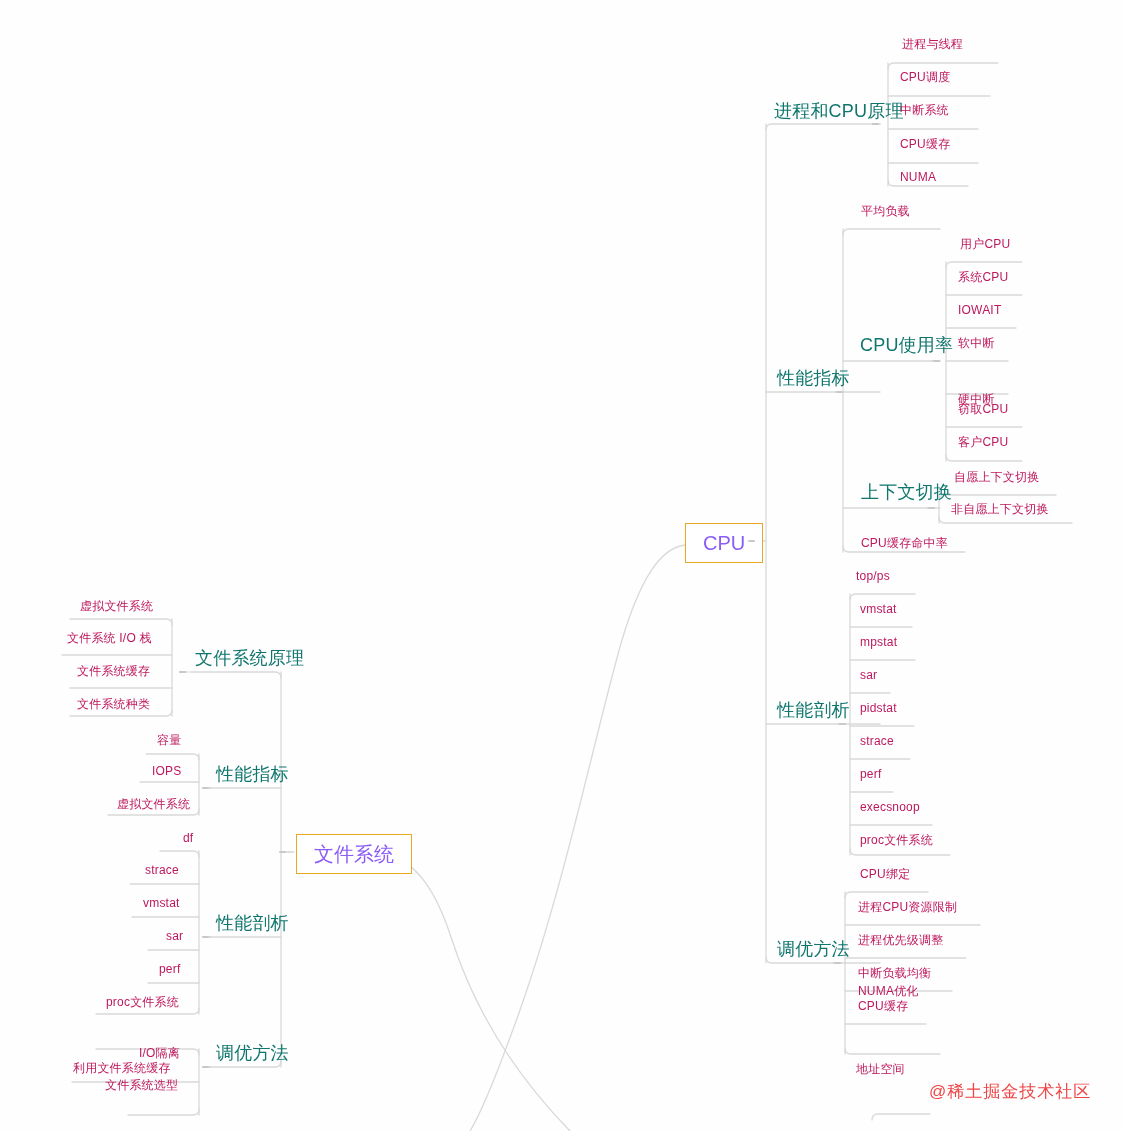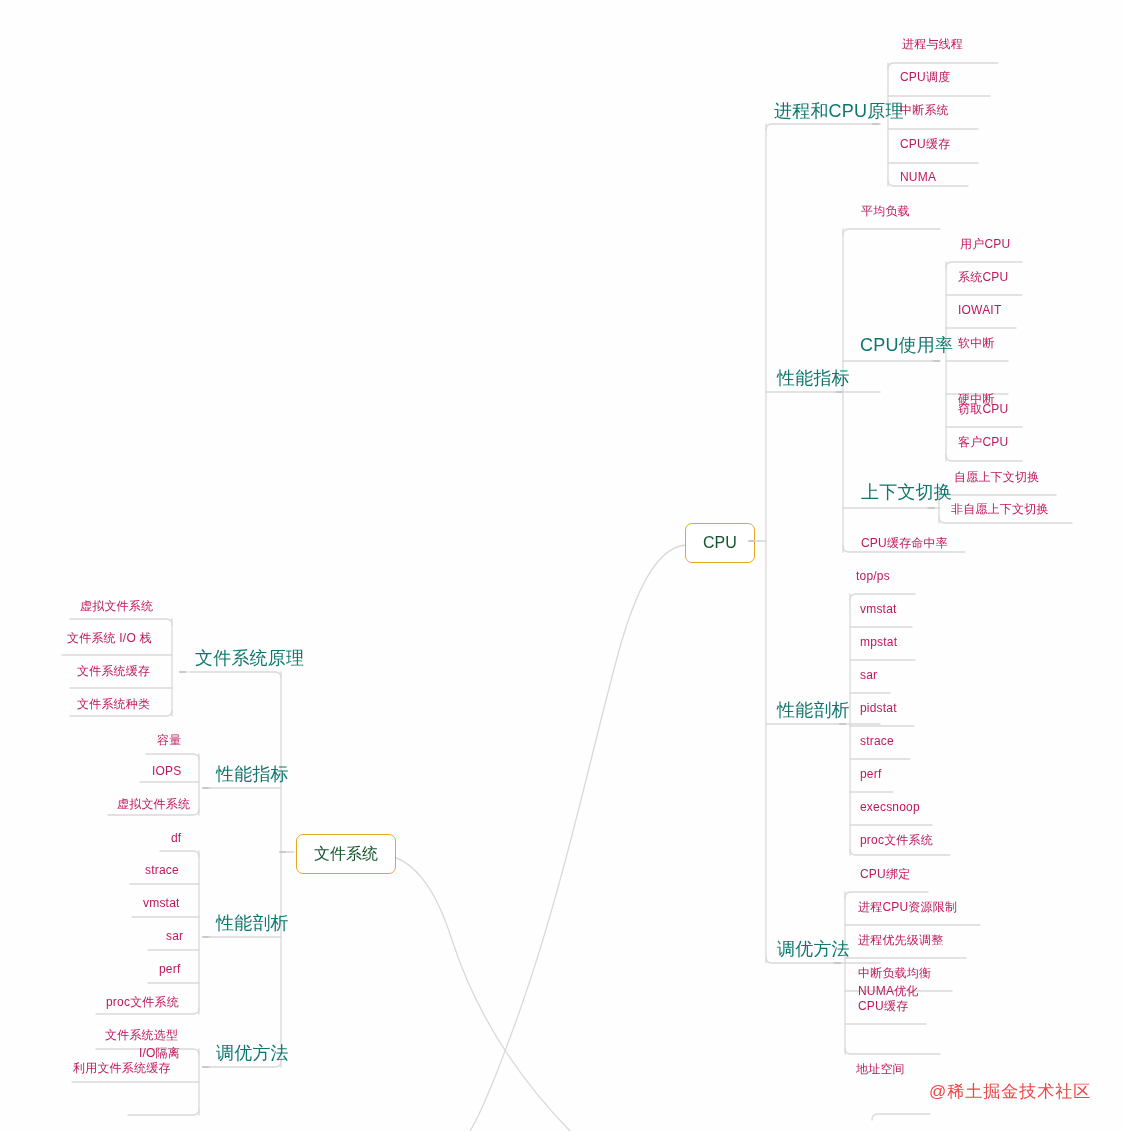--- a/index.html
+++ b/index.html
@@ -32,26 +32,26 @@
     letter-spacing: 0.2px;
     padding: 3px 9px 4px 9px;
   }
   .node.topic {
     font-size: 18px;
     color: #0f766e;
   }
   
   .root {
     position: absolute;
-    color: #14532d;
-    font-size: 16px;
+    color: #8b5cf6;
+    font-size: 20px;
     line-height: 20px;
     white-space: nowrap;
     border: 1.6px solid #e8a723;
-    border-radius: 7px;
+    border-radius: 0;
     background: #ffffff;
     padding: 9px 17px;
     text-align: center;
   }
   
   .handle {
     position: absolute;
     width: 7px; height: 2px;
     background: #c9c9c9;
     border-radius: 1px;
@@ -360,21 +360,21 @@
   </div>
   <div class="node" style="left:108px; top:791px;">
     <span>虚拟文件系统</span>
   </div>
 
   <div class="node topic" style="left:207px; top:910px;">
     <span>性能剖析</span>
   </div>
   <div class="handle" style="left:202px; top:936px;"></div>
 
-  <div class="node" style="left:162px; top:825px;text-align:right;">
+  <div class="node" style="left:174px; top:825px;text-align:right;">
     <span>df</span>
   </div>
   <div class="node" style="left:136px; top:857px;">
     <span>strace</span>
   </div>
   <div class="node" style="left:134px; top:890px;">
     <span>vmstat</span>
   </div>
   <div class="node" style="left:157px; top:923px;">
     <span>sar</span>
@@ -384,21 +384,21 @@
   </div>
   <div class="node" style="left:97px; top:989px;">
     <span>proc文件系统</span>
   </div>
 
   <div class="node topic" style="left:207px; top:1040px;">
     <span>调优方法</span>
   </div>
   <div class="handle" style="left:202px; top:1066px;"></div>
 
-  <div class="node" style="left:96px; top:1022px;">
+  <div class="node" style="left:96px; top:1072px;">
     <span>文件系统选型</span>
   </div>
   <div class="node" style="left:64px; top:1055px;">
     <span>利用文件系统缓存</span>
   </div>
   <div class="node" style="left:130px; top:1040px;">
     <span>I/O隔离</span>
   </div>
 
   <div class="node" style="left:847px; top:1056px;">

